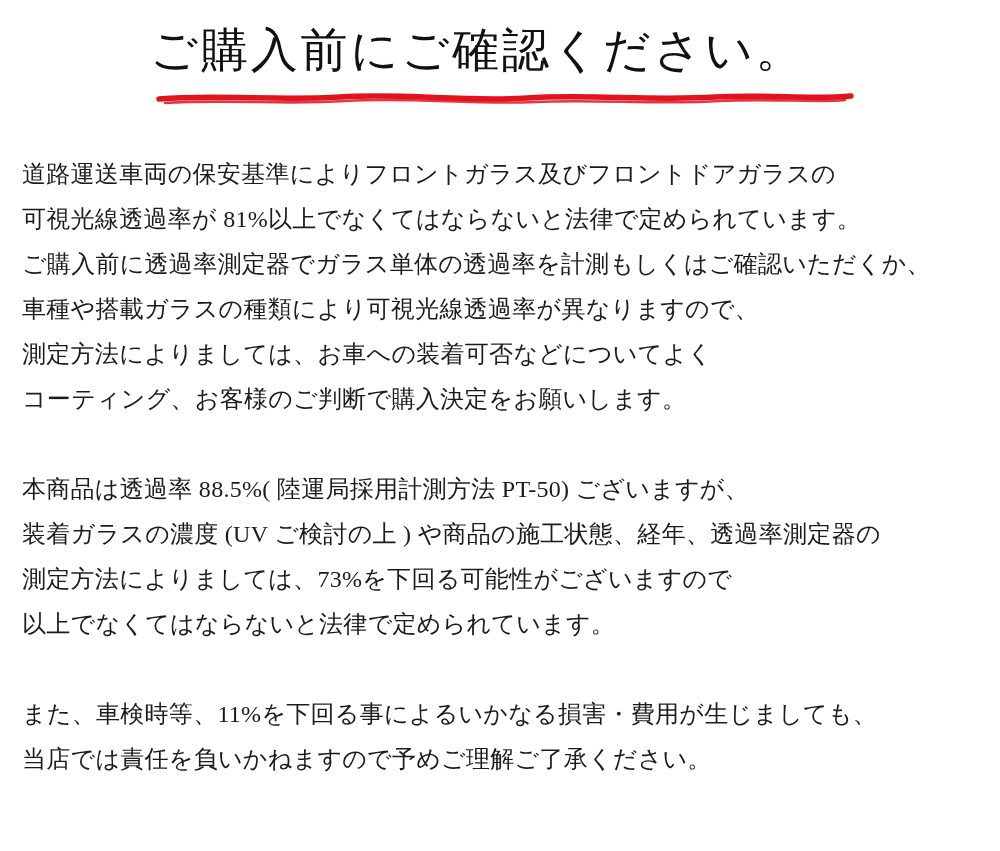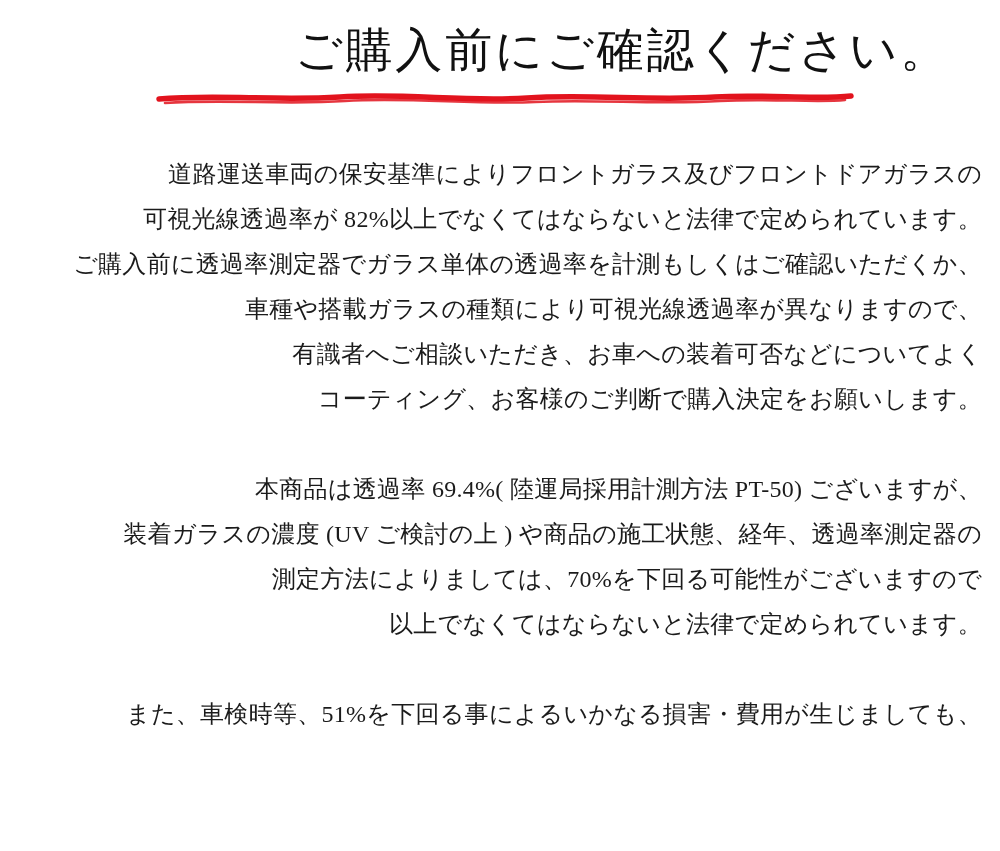--- a/index.html
+++ b/index.html
@@ -12,21 +12,20 @@
     background: #ffffff;
     font-family: "Liberation Sans", "DejaVu Sans", sans-serif;
     color: #1a1a1a;
     overflow: hidden;
   }
   .page {
     position: relative;
     width: 892px;
     height: 851px;
     box-sizing: border-box;
-    text-align: right;
   }
   .title-block {
     position: absolute;
     left: 150px;
     top: 22px;
     width: 800px;
   }
   .title {
     font-size: 47px;
     line-height: 1.18;
@@ -80,36 +79,37 @@
     <svg width="700" height="22" viewBox="0 0 700 22" xmlns="http://www.w3.org/2000/svg">
       <path d="M4,11 C60,6 120,13 185,9 C250,5 310,14 372,10 C430,6 500,13 560,9 C610,6 660,12 696,8" stroke="#e2131d" stroke-width="5.5" fill="none" stroke-linecap="round"></path>
       <path d="M10,15 C70,11 130,17 190,13 C255,9 320,17 380,14 C440,11 505,17 565,13 C615,10 660,15 690,12" stroke="#e2131d" stroke-width="2.6" fill="none" stroke-linecap="round" opacity="0.85"></path>
     </svg>
   </div>
 
   <div class="body-block">
 
     <div class="para">
       <div class="line">道路運送車両の保安基準によりフロントガラス及びフロントドアガラスの</div>
-      <div class="line">可視光線透過率が 82%以上でなくてはならないと法律で定められています。</div>
+      <div class="line">可視光線透過率が 81%以上でなくてはならないと法律で定められています。</div>
       <div class="line">ご購入前に透過率測定器でガラス単体の透過率を計測もしくはご確認いただくか、</div>
       <div class="line">車種や搭載ガラスの種類により可視光線透過率が異なりますので、</div>
-      <div class="line">有識者へご相談いただき、お車への装着可否などについてよく</div>
+      <div class="line">測定方法によりましては、お車への装着可否などについてよく</div>
       <div class="line">コーティング、お客様のご判断で購入決定をお願いします。</div>
     </div>
 
     <div class="gap"></div>
 
     <div class="para">
-      <div class="line">本商品は透過率 69.4%( 陸運局採用計測方法 PT-50) ございますが、</div>
+      <div class="line">本商品は透過率 88.5%( 陸運局採用計測方法 PT-50) ございますが、</div>
       <div class="line">装着ガラスの濃度 (UV ご検討の上 ) や商品の施工状態、経年、透過率測定器の</div>
-      <div class="line">測定方法によりましては、70%を下回る可能性がございますので</div>
+      <div class="line">測定方法によりましては、73%を下回る可能性がございますので</div>
       <div class="line">以上でなくてはならないと法律で定められています。</div>
     </div>
 
     <div class="gap"></div>
 
     <div class="para">
-      <div class="line">また、車検時等、51%を下回る事によるいかなる損害・費用が生じましても、</div>
+      <div class="line">また、車検時等、11%を下回る事によるいかなる損害・費用が生じましても、</div>
+      <div class="line">当店では責任を負いかねますので予めご理解ご了承ください。</div>
     </div>
 
   </div>
 </div>
 
 </body></html>

